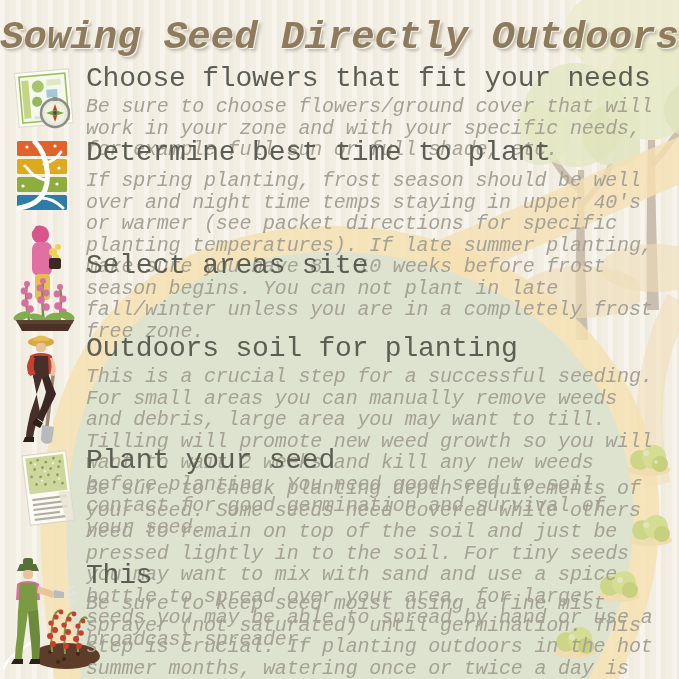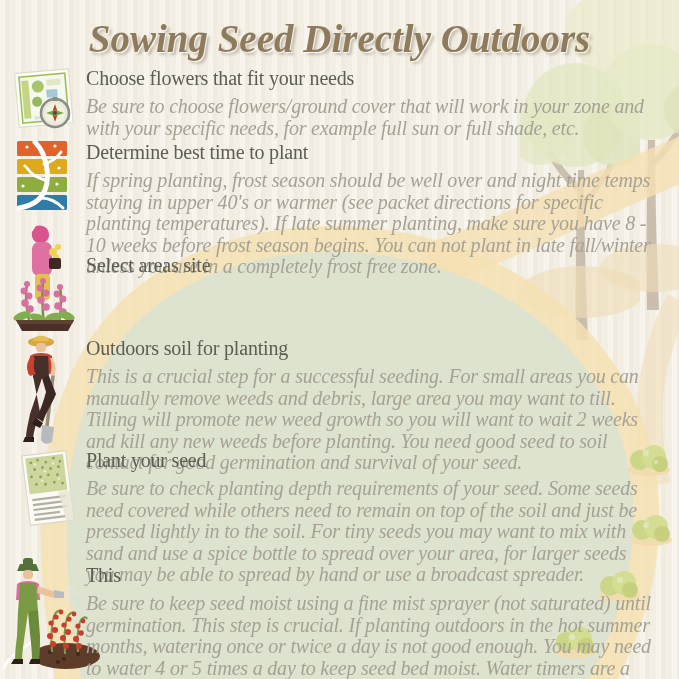--- a/index.html
+++ b/index.html
@@ -1,33 +1,33 @@
 <!DOCTYPE html>
 <html><head>
 <meta charset="utf-8">
 <style>
   html,body{margin:0;padding:0;background:#fff;}
   .canvas{
     position:relative;width:679px;height:679px;overflow:hidden;
     background:
       repeating-linear-gradient(90deg, rgba(255,255,255,.35) 0 5px, rgba(233,226,212,.25) 5px 9px, rgba(255,255,255,0) 9px 16px),
       #f3eee3;
-    font-family:Liberation Serif, serif;
+    font-family:Liberation Mono, monospace;
   }
   .bg-layer{position:absolute;inset:0;}
   .title{
     position:absolute;top:16px;left:0;width:100%;text-align:center;
     font-style:italic;font-weight:bold;font-size:39px;letter-spacing:0px;
     color:#8d7b5c;margin:0;
     text-shadow:1px 1px 0 rgba(255,255,255,.8), 3px 3px 3px rgba(110,90,60,.35);
     z-index:5;
   }
   .step{position:absolute;left:86px;width:570px;z-index:4;}
   .step h2{
-    margin:0;font-size:20px;line-height:29px;font-weight:normal;color:#5c5d53;
+    margin:0;font-size:28px;line-height:29px;font-weight:normal;color:#5c5d53;
     letter-spacing:-0.2px;
   }
   .step p{
     margin:3px 0 0 0;font-style:italic;font-size:20px;line-height:21.5px;
     color:#a5a295;letter-spacing:-0.2px;
   }
   .icon-box{position:absolute;z-index:4;}
   .bush{position:absolute;z-index:3;}
   .tree{position:absolute;z-index:1;}
   svg{display:block;}

